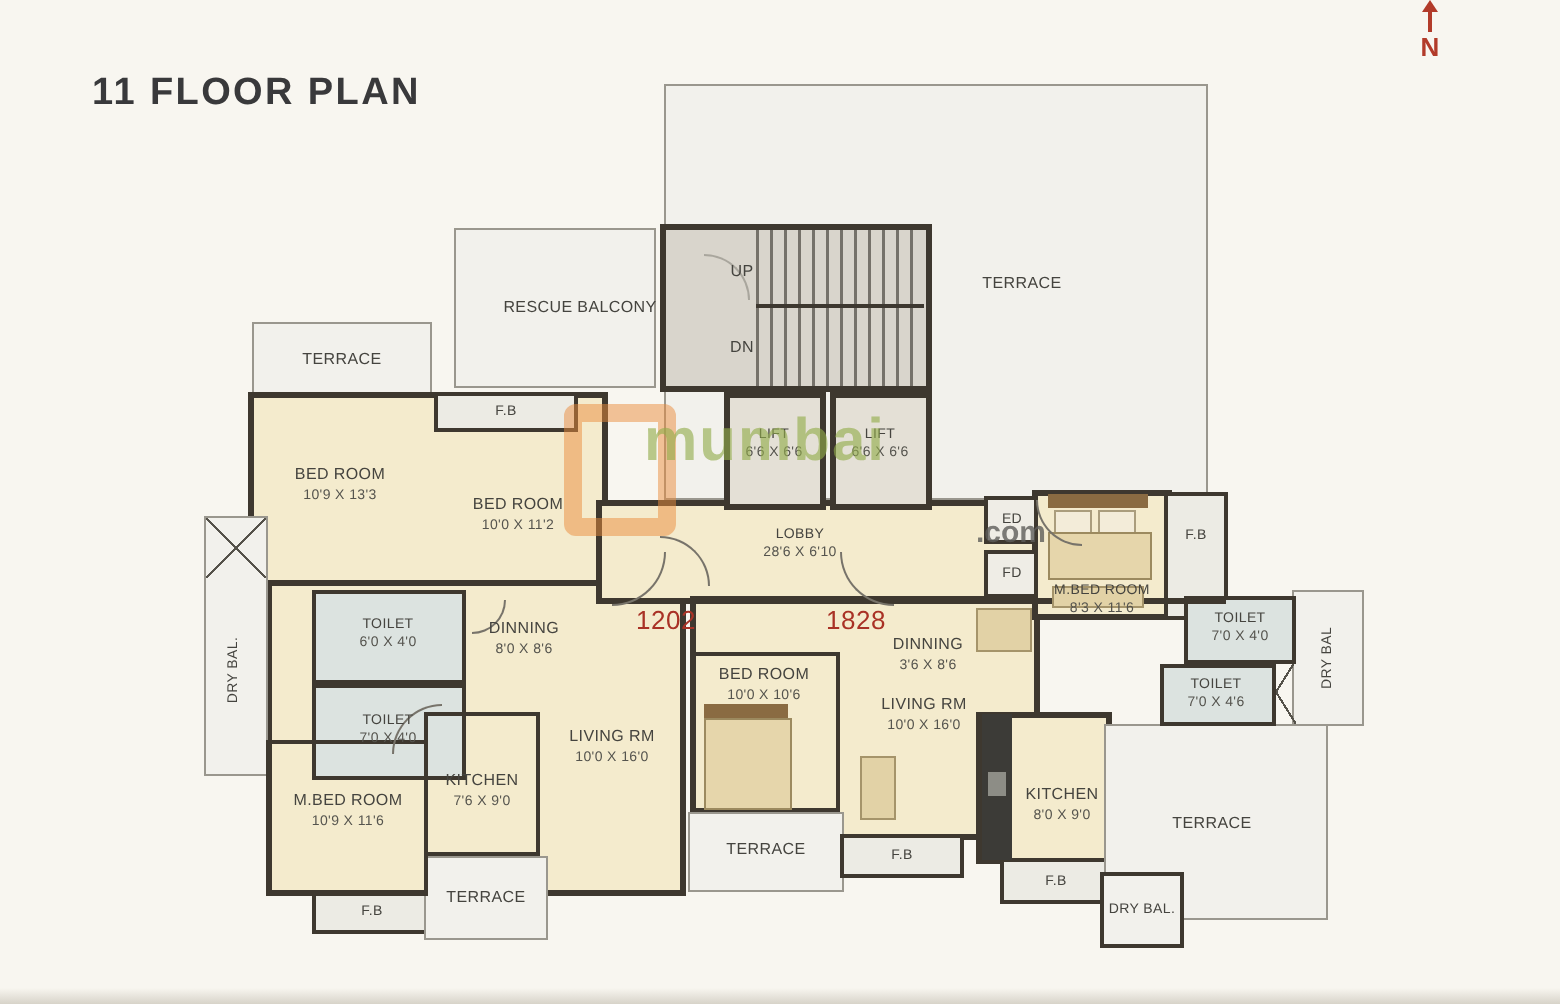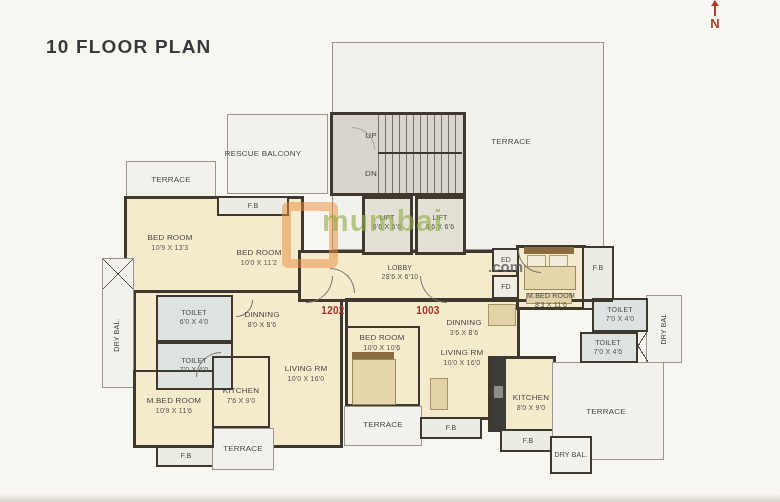--- a/index.html
+++ b/index.html
@@ -17,21 +17,21 @@
   
   .wall{border:3px solid #3e382f;}
   .wall2{border:2px solid #3e382f;}
   .thin{border:1.5px solid #9a978e;}
   
   .flab{position:absolute;transform:translate(-50%,-50%);text-align:center;
         font-size:8px;color:#45443f;line-height:1.3;white-space:nowrap;letter-spacing:.2px;z-index:40;}
   .flab .dims{font-size:7px;color:#55544e;}
   .sm{font-size:7px;}
   .vlab{transform:translate(-50%,-50%) rotate(-90deg);}
-  .unitno{position:absolute;transform:translate(-50%,-50%);font-size:10px;font-weight:bold;
+  .unitno{position:absolute;transform:translate(-50%,-50%);font-size:13px;font-weight:normal;
           color:#a93226;z-index:45;letter-spacing:.3px;}
   
   .treads{background:repeating-linear-gradient(90deg,#76726a 0 1.3px,rgba(0,0,0,0) 1.3px 7px);}
   .wallseg{position:absolute;background:#3e382f;z-index:25;}
   
   .xbox{background:
      linear-gradient(to top right, rgba(0,0,0,0) 48.5%, #55524a 48.5%, #55524a 51.5%, rgba(0,0,0,0) 51.5%),
      linear-gradient(to bottom right, rgba(0,0,0,0) 48.5%, #55524a 48.5%, #55524a 51.5%, rgba(0,0,0,0) 51.5%);}
   
   .arc{position:absolute;border:1.4px solid #77736a;background:rgba(0,0,0,0);z-index:30;}
@@ -139,21 +139,21 @@
   <div class="flab" style="left:259px;top:258px"><span>BED ROOM</span><br><span class="dims">10'0 X 11'2</span></div>
   <div class="flab vlab sm" style="left:117px;top:335px"><span>DRY BAL.</span></div>
   <div class="flab sm" style="left:194px;top:317px"><span>TOILET</span><br><span class="dims">6'0 X 4'0</span></div>
   <div class="flab sm" style="left:194px;top:365px"><span>TOILET</span><br><span class="dims">7'0 X 4'0</span></div>
   <div class="flab" style="left:262px;top:320px"><span>DINNING</span><br><span class="dims">8'0 X 8'6</span></div>
   <div class="flab" style="left:174px;top:406px"><span>M.BED ROOM</span><br><span class="dims">10'9 X 11'6</span></div>
   <div class="flab" style="left:241px;top:396px"><span>KITCHEN</span><br><span class="dims">7'6 X 9'0</span></div>
   <div class="flab" style="left:306px;top:374px"><span>LIVING RM</span><br><span class="dims">10'0 X 16'0</span></div>
   <div class="flab sm" style="left:186px;top:456px"><span>F.B</span></div>
   <div class="flab" style="left:243px;top:449px"><span>TERRACE</span></div>
-  <div class="flab" style="left:263px;top:154px"><span>RESCUE BALCONY</span></div>
+  <div class="flab" style="left:290px;top:154px"><span>RESCUE BALCONY</span></div>
   <div class="flab" style="left:511px;top:142px"><span>TERRACE</span></div>
   <div class="flab" style="left:371px;top:136px"><span>UP</span></div>
   <div class="flab" style="left:371px;top:174px"><span>DN</span></div>
   <div class="flab sm" style="left:387px;top:222px"><span>LIFT</span><br><span class="dims">6'6 X 6'6</span></div>
   <div class="flab sm" style="left:440px;top:222px"><span>LIFT</span><br><span class="dims">6'6 X 6'6</span></div>
   <div class="flab sm" style="left:400px;top:272px"><span>LOBBY</span><br><span class="dims">28'6 X 6'10</span></div>
   <div class="flab sm" style="left:506px;top:260px"><span>ED</span></div>
   <div class="flab sm" style="left:506px;top:287px"><span>FD</span></div>
   <div class="flab" style="left:382px;top:343px"><span>BED ROOM</span><br><span class="dims">10'0 X 10'6</span></div>
   <div class="flab" style="left:383px;top:425px"><span>TERRACE</span></div>
@@ -164,29 +164,29 @@
   <div class="flab sm" style="left:598px;top:268px"><span>F.B</span></div>
   <div class="flab sm" style="left:620px;top:314px"><span>TOILET</span><br><span class="dims">7'0 X 4'0</span></div>
   <div class="flab sm" style="left:608px;top:347px"><span>TOILET</span><br><span class="dims">7'0 X 4'6</span></div>
   <div class="flab vlab sm" style="left:664px;top:329px"><span>DRY BAL</span></div>
   <div class="flab" style="left:531px;top:403px"><span>KITCHEN</span><br><span class="dims">8'0 X 9'0</span></div>
   <div class="flab sm" style="left:528px;top:441px"><span>F.B</span></div>
   <div class="flab" style="left:606px;top:412px"><span>TERRACE</span></div>
   <div class="flab sm" style="left:571px;top:455px"><span>DRY BAL.</span></div>
 
   <div class="unitno" style="left:333px;top:310px">1202</div>
-  <div class="unitno" style="left:428px;top:310px">1003</div>
+  <div class="unitno" style="left:428px;top:310px">1828</div>
 
   <div id="watermark">
     <div id="wm-square"></div>
     <div id="wm-line1">mumbai</div>
     <div id="wm-suffix">.com</div>
   </div>
 
-  <div id="page-title">10 FLOOR PLAN</div>
+  <div id="page-title">11 FLOOR PLAN</div>
   <div id="compass">
     <div class="tip"></div>
     <div class="shaft"></div>
     <div class="nlet">N</div>
   </div>
   <div id="bottom-shade"></div>
 
 </div>
 
 </body></html>

